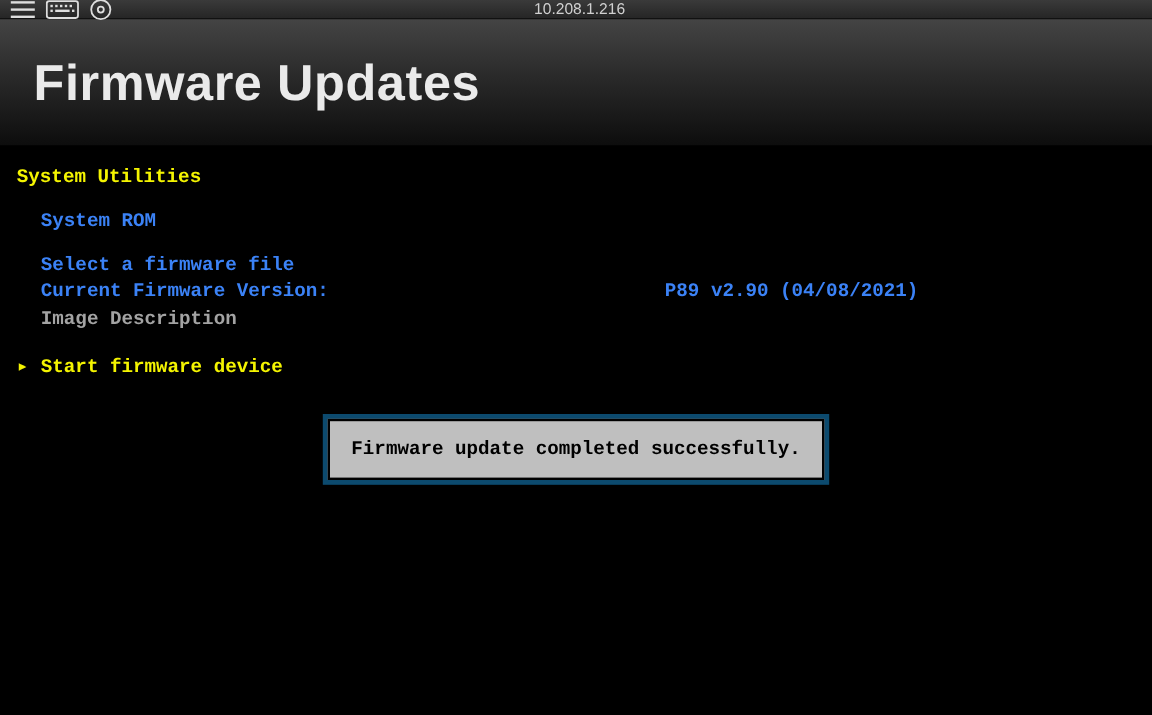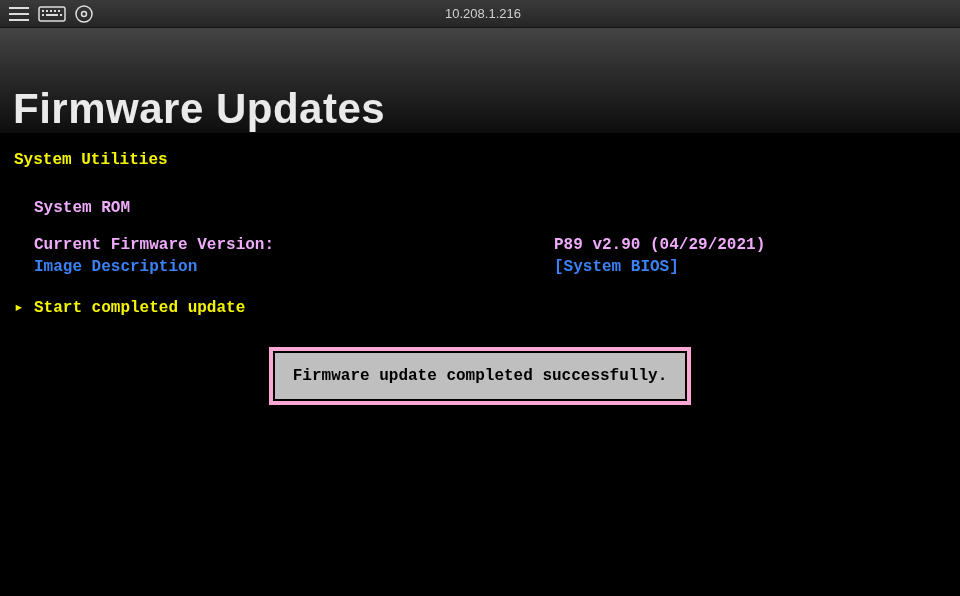--- a/index.html
+++ b/index.html
@@ -1,21 +1,21 @@
 <!DOCTYPE html>
 <html><head>
 <meta charset="utf-8">
 <style>
   * { box-sizing: border-box; margin: 0; padding: 0; }
   html, body { width: 960px; height: 596px; overflow: hidden; font-family: "Courier New", monospace; }
   body { background: #000; color: #fff; }
 
   
   .topbar {
-    height: 28px;
+    height: 16px;
     background: linear-gradient(to bottom, #3a3a3a, #262626);
     display: flex;
     align-items: center;
     padding: 0 8px;
     gap: 8px;
     border-bottom: 1px solid #111;
   }
   .topbar .icon { display: flex; align-items: center; justify-content: center; cursor: pointer; }
   .topbar .ip {
     flex: 1;
@@ -24,64 +24,64 @@
     font-family: Arial, sans-serif;
     font-size: 13px;
   }
   .topbar .spacer-right { width: 80px; }
 
   
   .banner {
     height: 105px;
     background: linear-gradient(to bottom, #444 0%, #2a2a2a 45%, #0d0d0d 100%);
     display: flex;
-    align-items: flex-end;
-    padding-left: 13px;
+    align-items: center;
+    padding-left: 28px;
   }
   .banner h1 {
     color: #eaeaea;
     font-family: Arial, Helvetica, sans-serif;
     font-weight: 700;
     font-size: 42px;
     letter-spacing: 0.5px;
   }
 
   
   .console {
     padding: 16px 14px 0 14px;
     font-size: 16px;
     line-height: 1.4;
     font-weight: bold;
     font-family: "Courier New", monospace;
     color: #e0e0e0;
   }
   .yellow { color: #f4f400; }
-  .grey { color: #3b82f6; }
-  .white { color: #f0abfc; }
+  .grey { color: #a3a3a3; }
+  .white { color: #3b82f6; }
 
-  .section-title { margin-bottom: 26px; }
+  .section-title { margin-bottom: 14px; }
 
   .breadcrumb { margin-bottom: 20px; }
   .breadcrumb .sep { color: #f4f400; padding: 0 6px; }
 
   .indent { padding-left: 20px; }
 
   .kv-row { display: flex; }
   .kv-label { width: 520px; }
   .kv-value { flex: 1; }
 
   .gap-above { margin-top: 14px; }
 
   .action-row { margin-top: 18px; display: flex; align-items: center; }
   .action-row .arrow { color: #f4f400; margin-right: 6px; width: 14px; display: inline-block; }
 
   
   .dialog-wrap { display: flex; justify-content: center; margin-top: 28px; }
   .dialog-outer {
-    background: #f9a8d4;
+    background: #0c4a6e;
     padding: 4px;
   }
   .dialog-inner {
     border: 2px solid #000;
     padding: 12px 18px;
     color: #000;
     font-weight: bold;
     font-family: "Courier New", monospace;
     font-size: 16px;
     background: #bfbfbf;
@@ -129,40 +129,40 @@
 
 <div class="console">
 
   <div class="yellow section-title">System Utilities</div>
 
 
   <div class="indent">
     <div class="white">System ROM</div>
 
     <div class="kv-row gap-above">
+      <div class="kv-label white">Select a firmware file</div>
       <div class="kv-value"></div>
     </div>
 
     <div class="kv-row">
     </div>
 
     <div class="kv-row">
       <div class="kv-label white">Current Firmware Version:</div>
-      <div class="kv-value white">P89 v2.90 (04/29/2021)</div>
+      <div class="kv-value white">P89 v2.90 (04/08/2021)</div>
     </div>
 
     <div class="kv-row">
       <div class="kv-label grey">Image Description</div>
-      <div class="kv-value grey">[System BIOS]</div>
     </div>
   </div>
 
   <div class="action-row">
     <span class="arrow">▸</span>
-    <span class="yellow">Start completed update</span>
+    <span class="yellow">Start firmware device</span>
   </div>
 
   <div class="dialog-wrap">
     <div class="dialog-outer">
       <div class="dialog-inner">Firmware update completed successfully.</div>
     </div>
   </div>
 
 </div>
 

